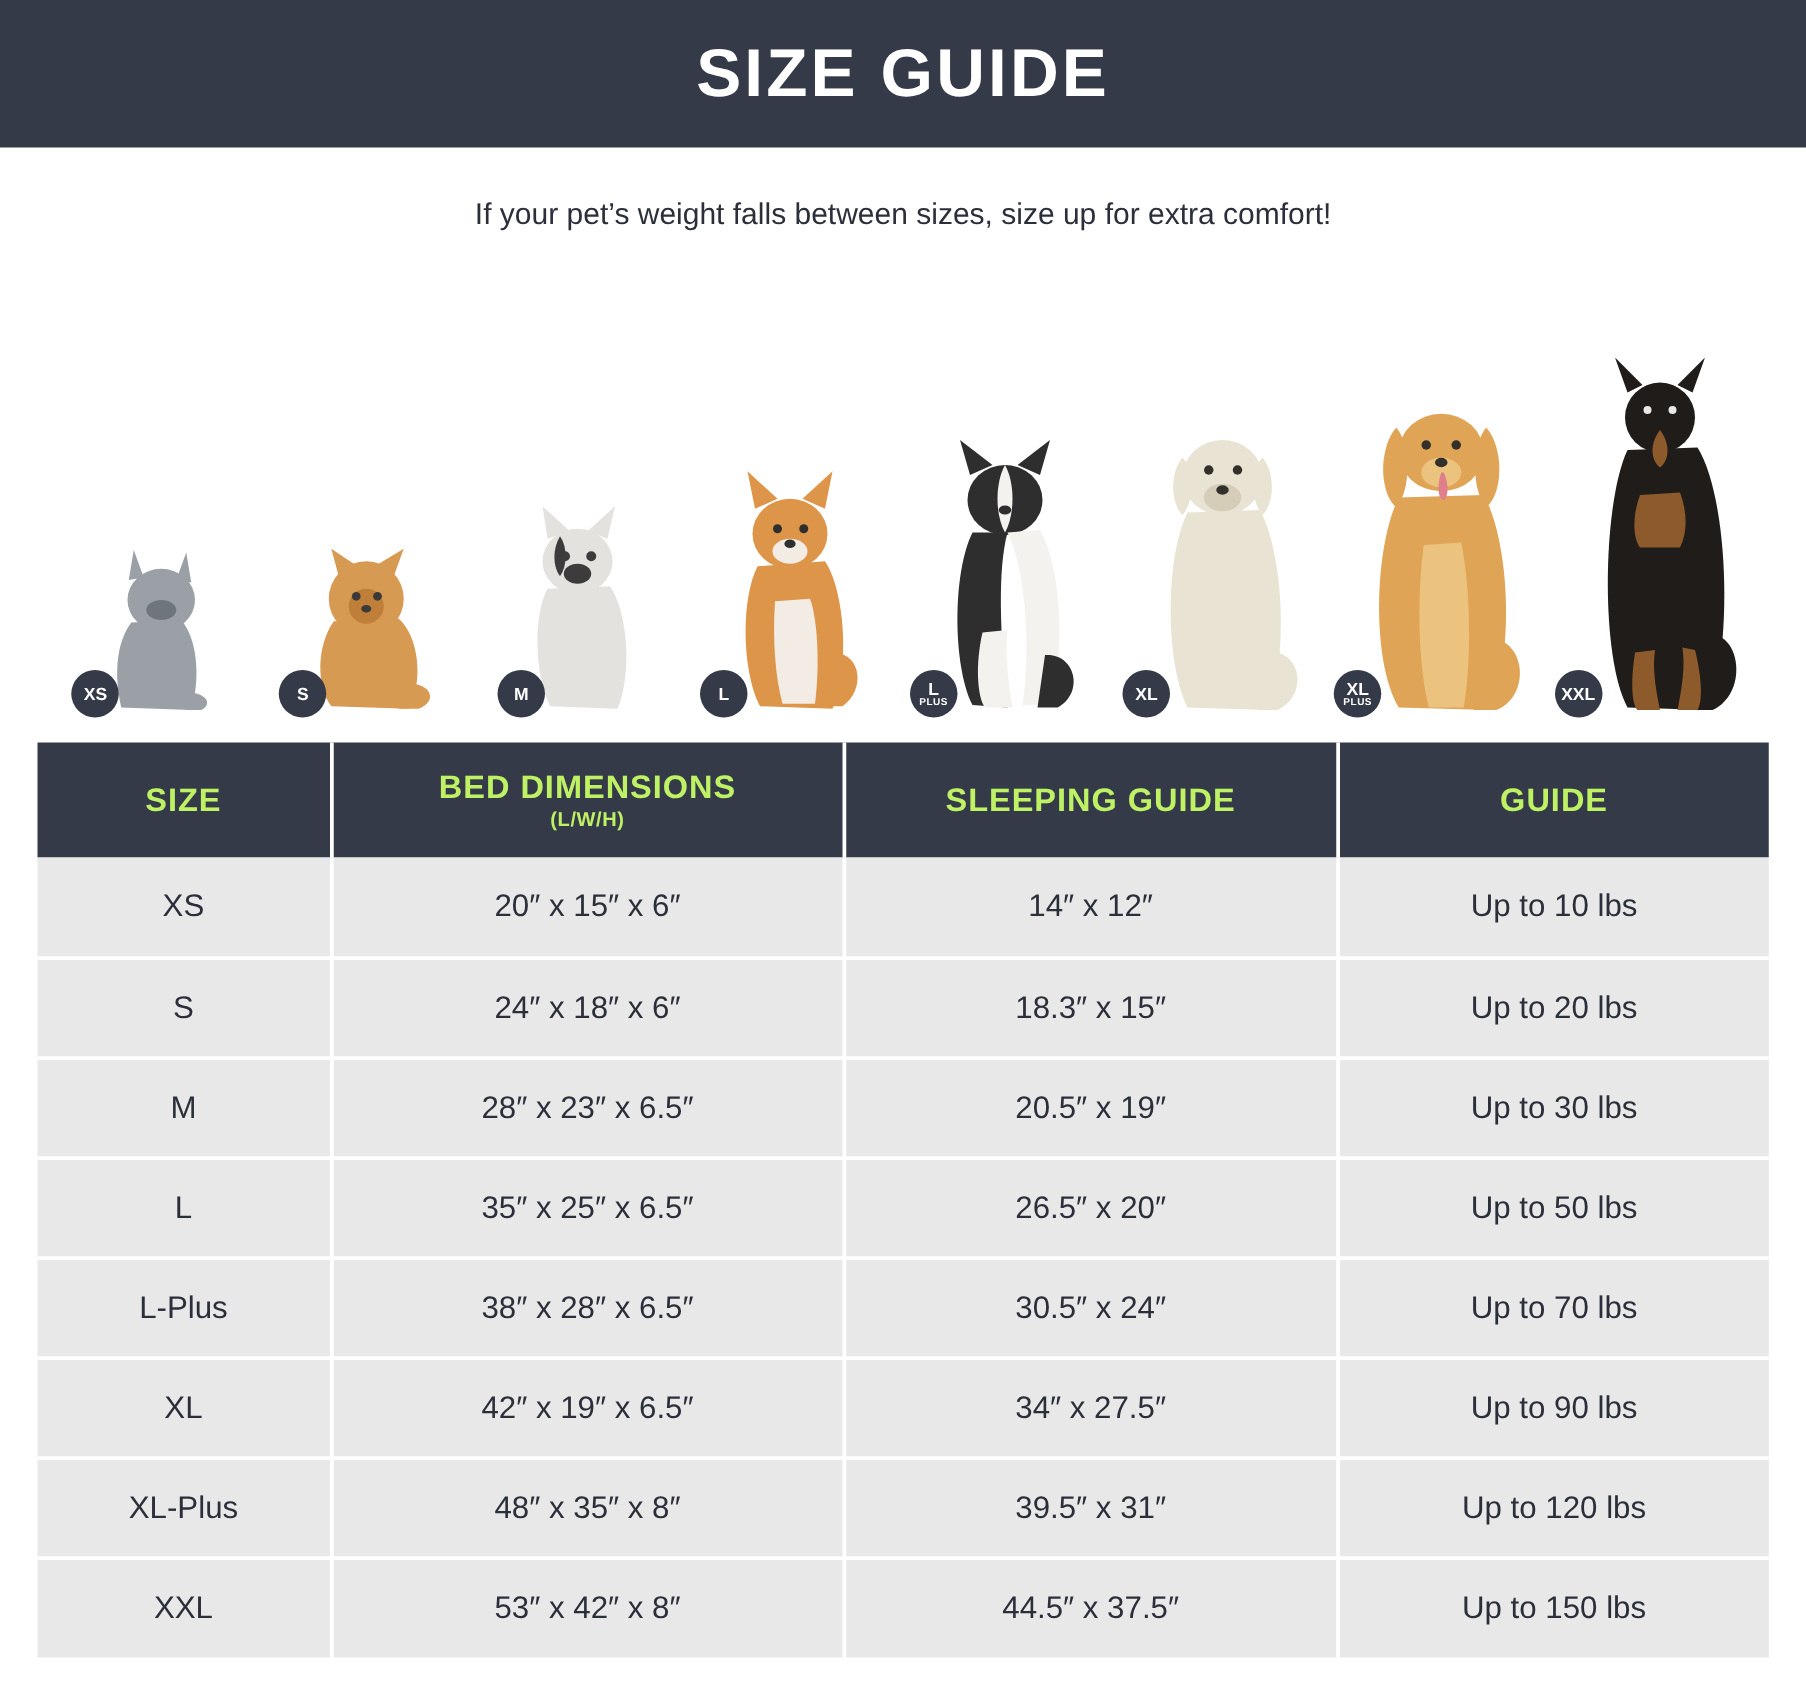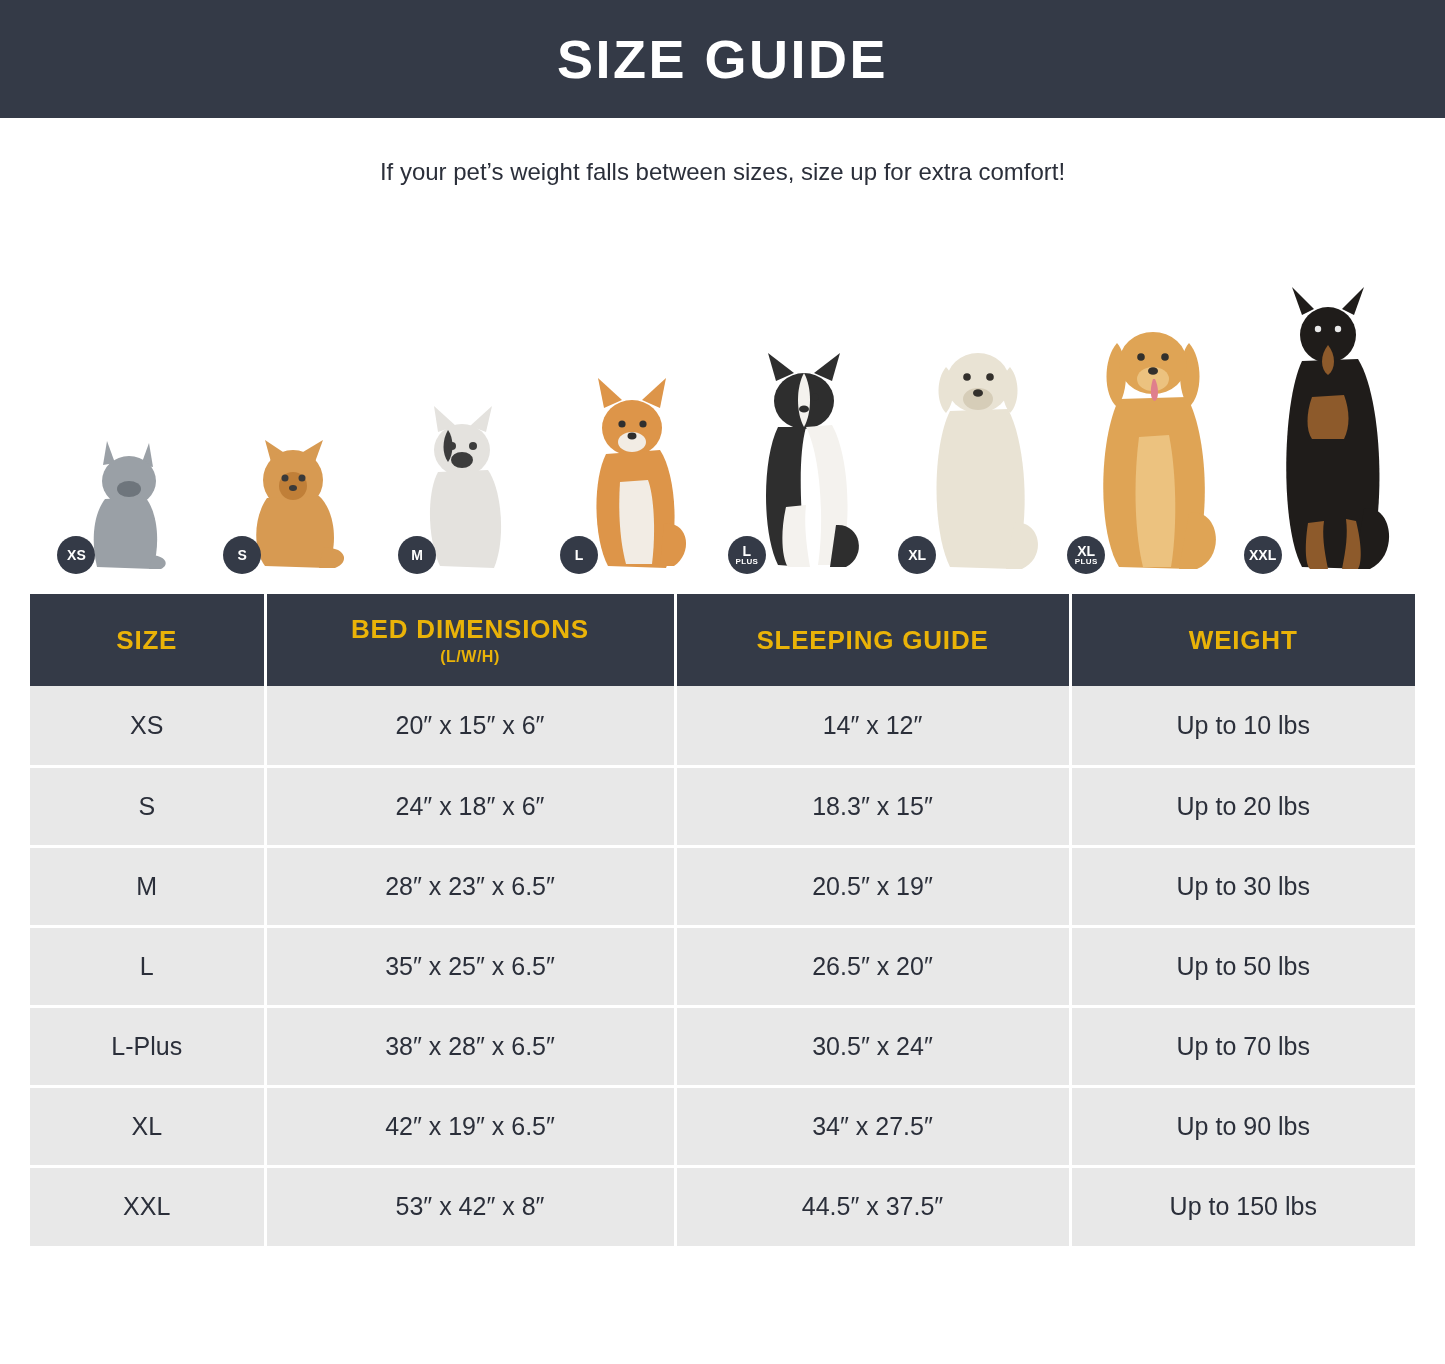--- a/index.html
+++ b/index.html
@@ -99,21 +99,21 @@
   .table-wrap {
     margin: 18px 30px 0 30px;
   }
   table.size-table {
     width: 1385px;
     border-collapse: collapse;
     table-layout: fixed;
   }
   table.size-table th {
     background: #343a47;
-    color: #eab308;
+    color: #bef264;
     font-size: 26px;
     font-weight: bold;
     letter-spacing: 0.8px;
     padding: 20px 0 20px 0;
     text-align: center;
     border-right: 3px solid #ffffff;
     vertical-align: middle;
     height: 84px;
     box-sizing: border-box;
   }
@@ -377,21 +377,21 @@
             <span>SIZE</span>
           </th>
           <th>
             <span>BED DIMENSIONS</span>
             <span class="sub">(L/W/H)</span>
           </th>
           <th>
             <span>SLEEPING GUIDE</span>
           </th>
           <th>
-            <span>WEIGHT</span>
+            <span>GUIDE</span>
           </th>
         </tr>
       </thead>
       <tbody>
         <tr>
           <td>XS</td>
           <td>20″ x 15″ x 6″</td>
           <td>14″ x 12″</td>
           <td>Up to 10 lbs</td>
         </tr>
@@ -419,20 +419,26 @@
           <td>30.5″ x 24″</td>
           <td>Up to 70 lbs</td>
         </tr>
         <tr>
           <td>XL</td>
           <td>42″ x 19″ x 6.5″</td>
           <td>34″ x 27.5″</td>
           <td>Up to 90 lbs</td>
         </tr>
         <tr>
+          <td>XL-Plus</td>
+          <td>48″ x 35″ x 8″</td>
+          <td>39.5″ x 31″</td>
+          <td>Up to 120 lbs</td>
+        </tr>
+        <tr>
           <td>XXL</td>
           <td>53″ x 42″ x 8″</td>
           <td>44.5″ x 37.5″</td>
           <td>Up to 150 lbs</td>
         </tr>
       </tbody>
     </table>
   </div>
 
 </div>

